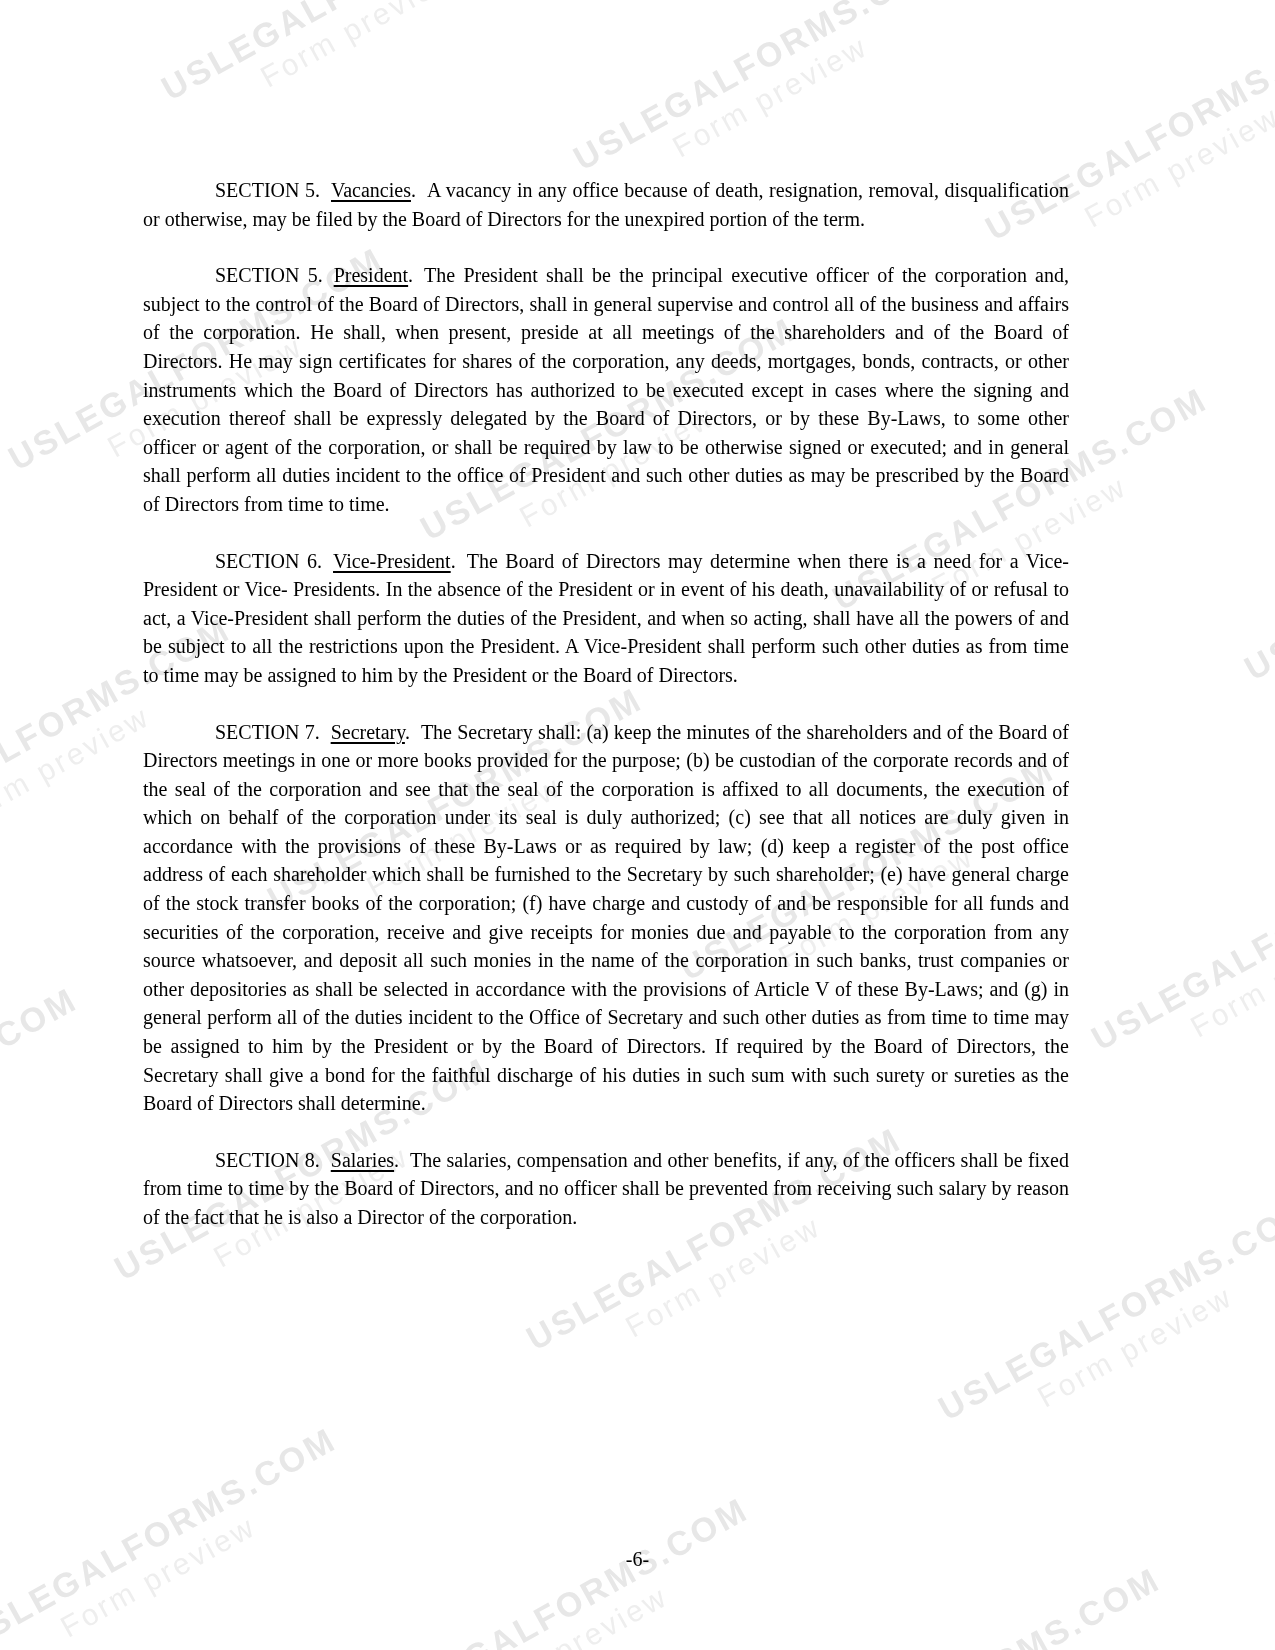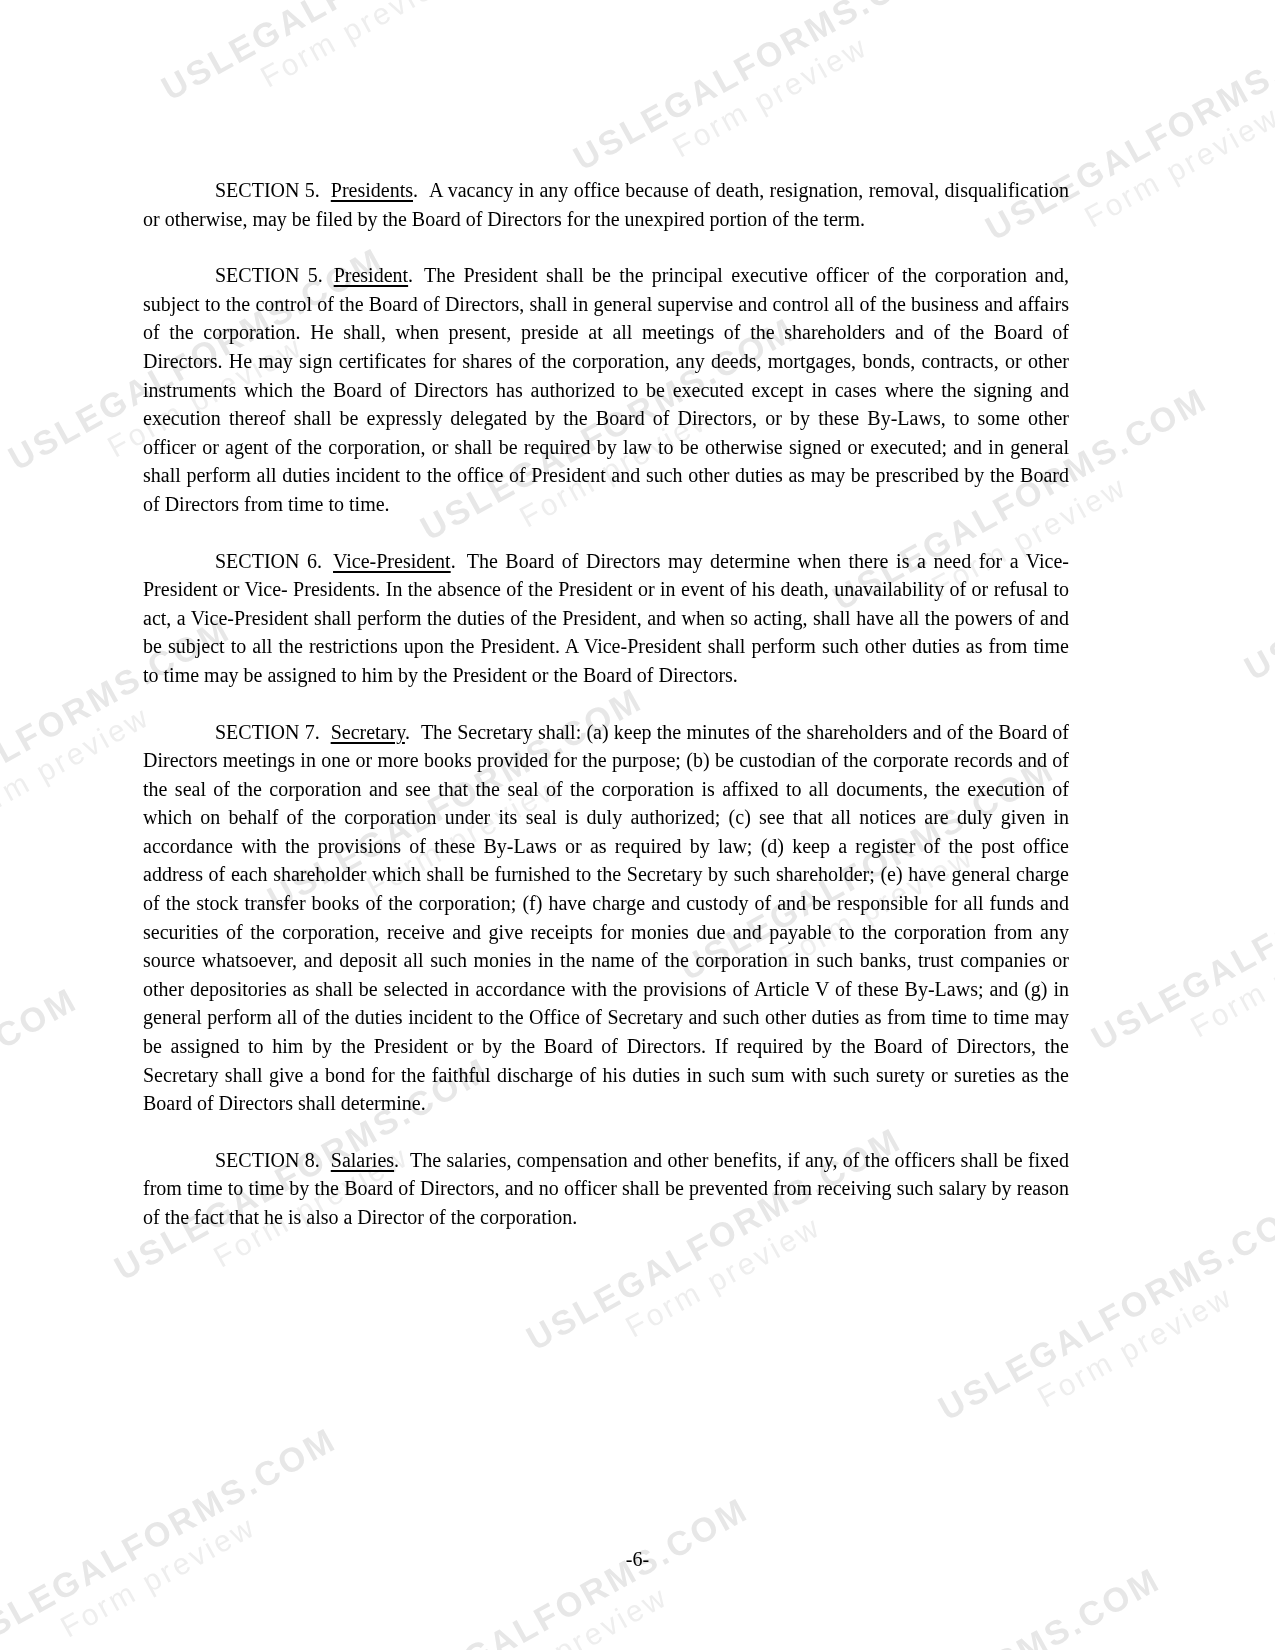--- a/index.html
+++ b/index.html
@@ -150,21 +150,21 @@
       <div class="wm-line2" style="color: rgb(238, 238, 238);">Form preview</div>
     </div>
     <div class="wm-tile" style="left: 780px; top: 1766px;">
       <div class="wm-line1" style="color: rgb(231, 231, 231);">USLEGALFORMS.COM</div>
       <div class="wm-line2" style="color: rgb(238, 238, 238);">Form preview</div>
     </div>
   </div>
 
 <div class="doc-body">
 
-  <p class="doc-para"><span class="sec-head">SECTION 5.</span><span class="gap"></span><span class="sec-title">Presidents</span><span class="sec-punct">.</span><span class="gap"></span><span class="sec-body">A vacancy in any office because of death, resignation, removal, disqualification or otherwise, may be filed by the Board of Directors for the unexpired portion of the term.</span></p>
+  <p class="doc-para"><span class="sec-head">SECTION 5.</span><span class="gap"></span><span class="sec-title">Vacancies</span><span class="sec-punct">.</span><span class="gap"></span><span class="sec-body">A vacancy in any office because of death, resignation, removal, disqualification or otherwise, may be filed by the Board of Directors for the unexpired portion of the term.</span></p>
 
   <p class="doc-para"><span class="sec-head">SECTION 5.</span><span class="gap"></span><span class="sec-title">President</span><span class="sec-punct">.</span><span class="gap"></span><span class="sec-body">The President shall be the principal executive officer of the corporation and, subject to the control of the Board of Directors, shall in general supervise and control all of the business and affairs of the corporation.  He shall, when present, preside at all meetings of the shareholders and of the Board of Directors.  He may sign certificates for shares of the corporation, any deeds, mortgages, bonds, contracts, or other instruments which the Board of Directors has authorized to be executed except in cases where the signing and execution thereof shall be expressly delegated by the Board of Directors, or by these By-Laws, to some other officer or agent of the corporation, or shall be required by law to be otherwise signed or executed; and in general shall perform all duties incident to the office of President and such other duties as may be prescribed by the Board of Directors from time to time.</span></p>
 
   <p class="doc-para"><span class="sec-head">SECTION 6.</span><span class="gap"></span><span class="sec-title">Vice-President</span><span class="sec-punct">.</span><span class="gap"></span><span class="sec-body">The Board of Directors may determine when there is a need for a Vice-President or Vice- Presidents.  In the absence of the President or in event of his death, unavailability of or refusal to act, a Vice-President shall perform the duties of the President, and when so acting, shall have all the powers of and be subject to all the restrictions upon the President.  A Vice-President shall perform such other duties as from time to time may be assigned to him by the President or the Board of Directors.</span></p>
 
   <p class="doc-para"><span class="sec-head">SECTION 7.</span><span class="gap"></span><span class="sec-title">Secretary</span><span class="sec-punct">.</span><span class="gap"></span><span class="sec-body">The Secretary shall: (a) keep the minutes of the shareholders and of the Board of Directors meetings in one or more books provided for the purpose; (b) be custodian of the corporate records and of the seal of the corporation and see that the seal of the corporation is affixed to all documents, the execution of which on behalf of the corporation under its seal is duly authorized; (c) see that all notices are duly given in accordance with the provisions of these By-Laws or as required by law; (d) keep a register of the post office address of each shareholder which shall be furnished to the Secretary by such shareholder; (e) have general charge of the stock transfer books of the corporation; (f) have charge and custody of and be responsible for all funds and securities of the corporation, receive and give receipts for monies due and payable to the corporation from any source whatsoever, and deposit all such monies in the name of the corporation in such banks, trust companies or other depositories as shall be selected in accordance with the provisions of Article V of these By-Laws; and (g) in general perform all of the duties incident to the Office of Secretary and such other duties as from time to time may be assigned to him by the President or by the Board of Directors.  If required by the Board of Directors, the Secretary shall give a bond for the faithful discharge of his duties in such sum with such surety or sureties as the Board of Directors shall determine.</span></p>
 
   <p class="doc-para"><span class="sec-head">SECTION 8.</span><span class="gap"></span><span class="sec-title">Salaries</span><span class="sec-punct">.</span><span class="gap"></span><span class="sec-body">The salaries, compensation and other benefits, if any, of the officers shall be fixed from time to time by the Board of Directors, and no officer shall be prevented from receiving such salary by reason of the fact that he is also a Director of the corporation.</span></p>
 
 </div>

